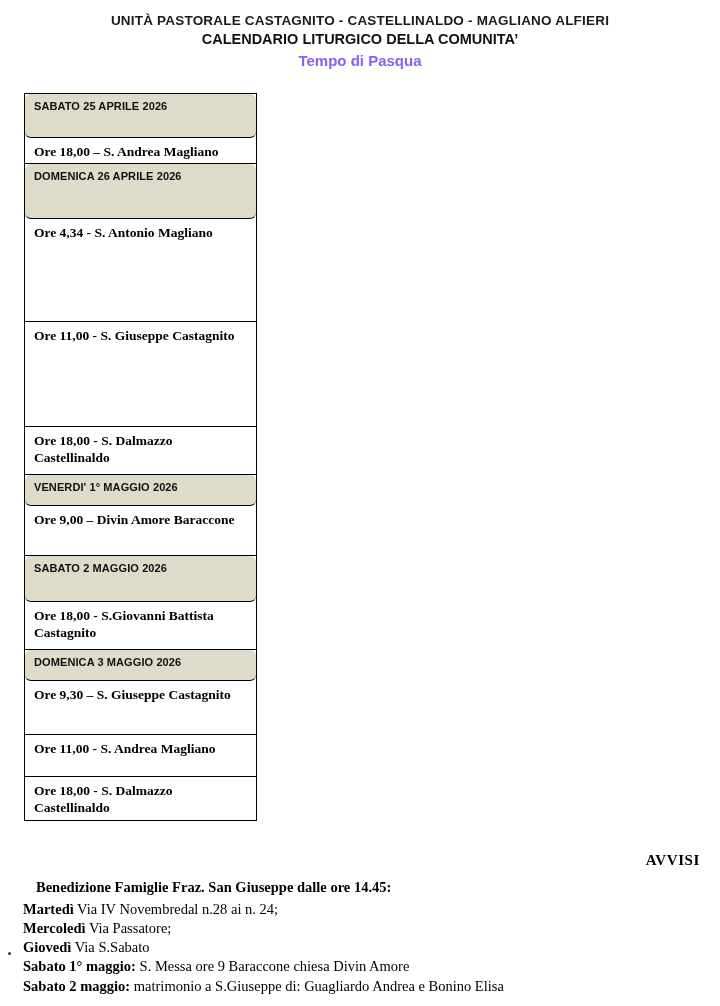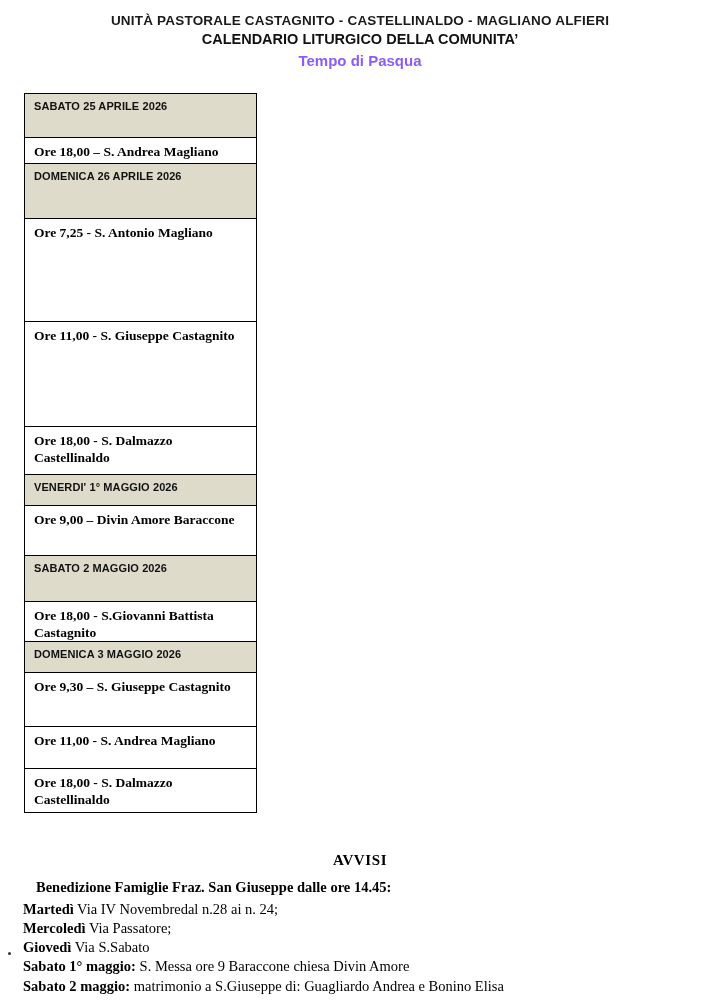--- a/index.html
+++ b/index.html
@@ -66,41 +66,42 @@
   .row:last-child {
     border-bottom: none;
   }
   .row.day {
     background: #dedbcb;
     font-family: "Liberation Sans", sans-serif;
     font-weight: bold;
     font-size: 11px;
     letter-spacing: 0.1px;
     color: #111111;
+    border-radius: 6px;
   }
   .row.mass {
     background: #ffffff;
     font-family: "Liberation Serif", serif;
     font-weight: bold;
     font-size: 13.5px;
     color: #000000;
   }
   .row .txt {
     white-space: pre-line;
     line-height: 1.24;
   }
 
   .notices {
     position: absolute;
     left: 20px;
     top: 852px;
     width: 680px;
   }
   .notices-title {
-    text-align: center;
+    text-align: right;
     font-family: "Liberation Serif", serif;
     font-weight: bold;
     font-size: 15px;
     letter-spacing: 0.6px;
   }
   .notice-head {
     margin-top: 10px;
     margin-left: 16px;
     font-family: "Liberation Serif", serif;
     font-weight: bold;
@@ -143,38 +144,38 @@
       <div class="row day" style="height: 44px;">
         <span class="txt">SABATO 25 APRILE  2026</span>
       </div>
       <div class="row mass" style="height: 26px; text-align: center;">
         <span class="txt">Ore 18,00 – S. Andrea Magliano</span>
       </div>
       <div class="row day" style="height: 55px;">
         <span class="txt">DOMENICA 26 APRILE 2026</span>
       </div>
       <div class="row mass" style="height: 103px;">
-        <span class="txt">Ore 7,25 - S. Antonio Magliano</span>
+        <span class="txt">Ore 4,34 - S. Antonio Magliano</span>
       </div>
       <div class="row mass" style="height: 105px;">
         <span class="txt">Ore 11,00 - S. Giuseppe Castagnito</span>
       </div>
       <div class="row mass" style="height: 48px;">
         <span class="txt">Ore 18,00 - S. Dalmazzo Castellinaldo</span>
       </div>
       <div class="row day" style="height: 31px;">
         <span class="txt">VENERDI' 1° MAGGIO 2026</span>
       </div>
       <div class="row mass" style="height: 50px;">
         <span class="txt">Ore 9,00 – Divin Amore Baraccone</span>
       </div>
       <div class="row day" style="height: 46px;">
         <span class="txt">SABATO 2 MAGGIO 2026</span>
       </div>
-      <div class="row mass" style="height: 40px;">
+      <div class="row mass" style="height: 48px;">
         <span class="txt">Ore 18,00 - S.Giovanni Battista
             Castagnito</span>
       </div>
       <div class="row day" style="height: 31px;">
         <span class="txt">DOMENICA 3 MAGGIO 2026</span>
       </div>
       <div class="row mass" style="height: 54px;">
         <span class="txt">Ore 9,30 – S. Giuseppe Castagnito</span>
       </div>
       <div class="row mass" style="height: 42px;">

